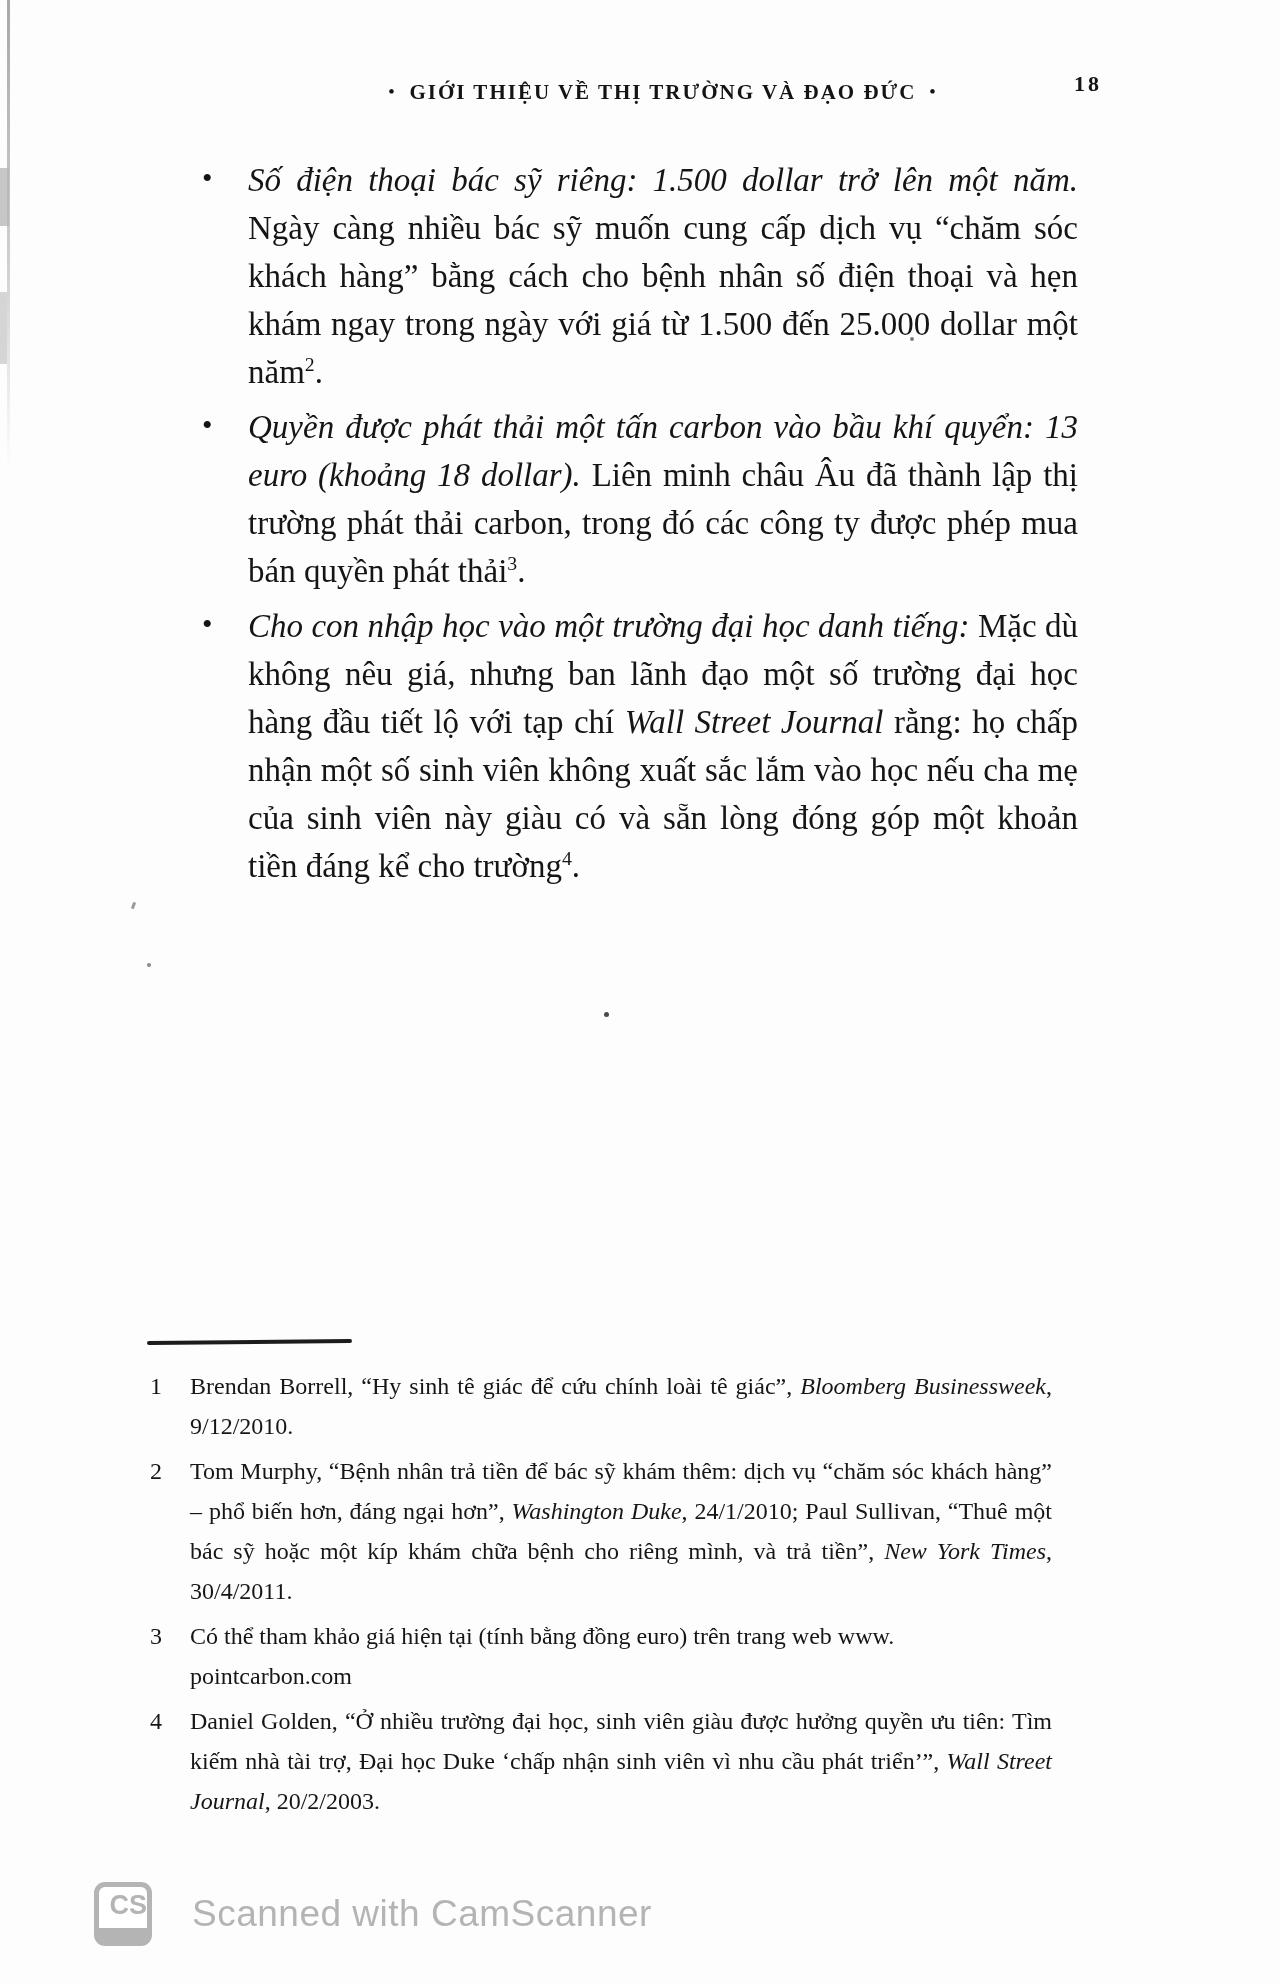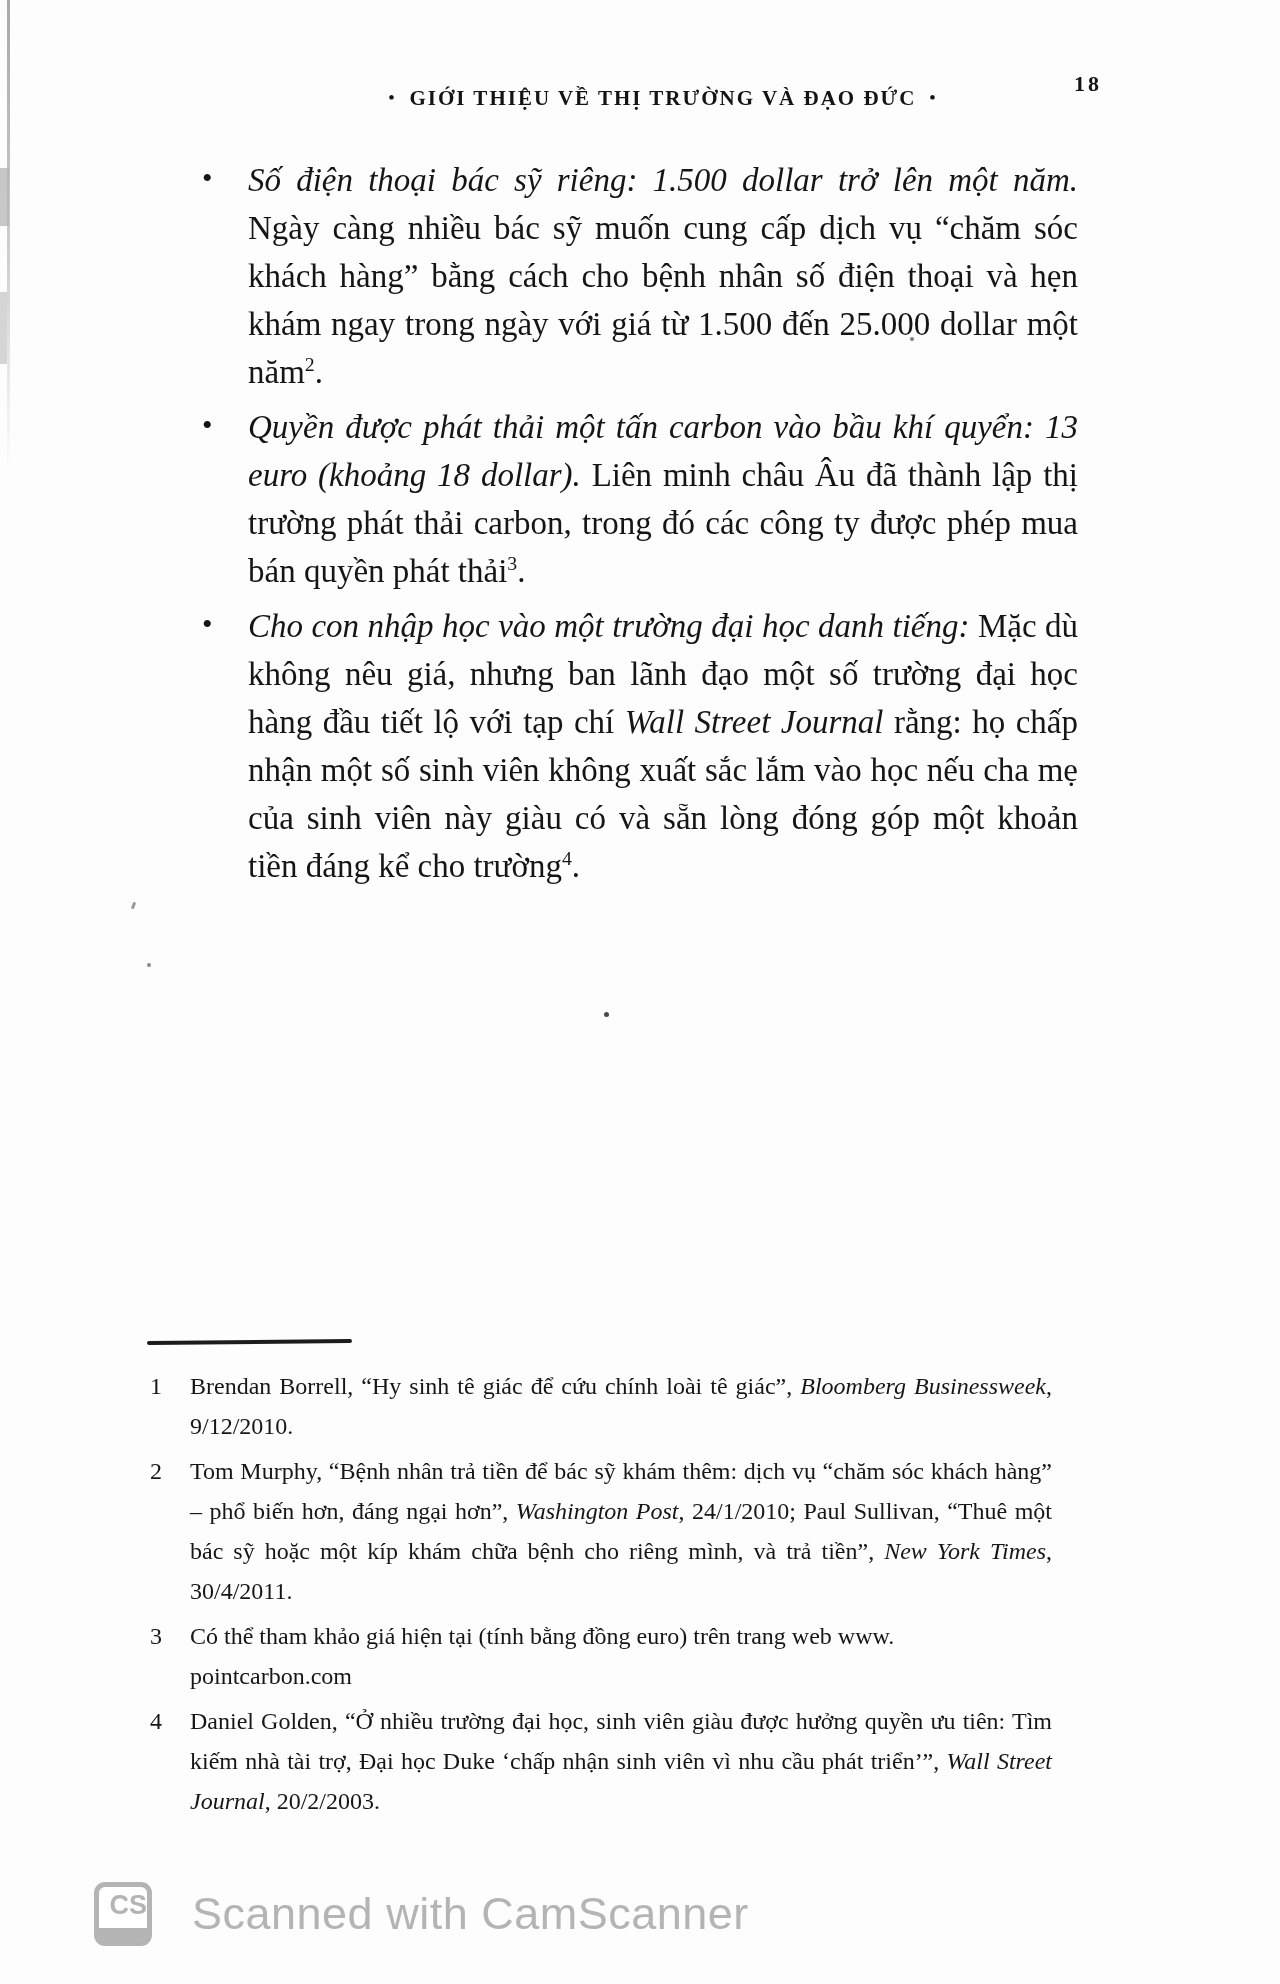--- a/index.html
+++ b/index.html
@@ -21,21 +21,21 @@
   .blob1 { position:absolute; left:0; top:168px; width:9px; height:58px; background:#b4b4b4; opacity:.75; }
   .blob2 { position:absolute; left:0; top:292px; width:7px; height:72px; background:#c3c3c3; opacity:.7; }
   .speck { position:absolute; border-radius:50%; }
   .s1 { left:604px; top:1012px; width:5px; height:5px; background:#4a4a4a; }
   .s2 { left:147px; top:963px; width:4px; height:4px; background:#8a8a8a; }
   .s3 { left:132px; top:902px; width:3px; height:7px; background:#9a9a9a; transform:rotate(22deg); border-radius:1px; }
   .s4 { left:910px; top:337px; width:4px; height:4px; background:#7d7d7d; }
 
   
   .running-head {
-    position:absolute; top:86px; left:248px; width:830px;
+    position:absolute; top:80px; left:248px; width:830px;
     text-align:center; font-weight:700; font-size:21px;
     letter-spacing:2px; white-space:nowrap; color:#141414;
   }
   .orn { margin:0 13px; font-size:17px; vertical-align:2px; }
   .page-number {
     position:absolute; top:71px; left:1074px;
     font-weight:700; font-size:22px; letter-spacing:3px; color:#141414;
   }
 
   
@@ -73,21 +73,21 @@
   }
   .wm-cs {
     font-family:"Liberation Sans","DejaVu Sans",sans-serif;
     font-weight:700; font-size:27px; color:#b4b4b4; margin-top:3px;
   }
   .wm-tab { position:absolute; left:0; right:0; bottom:0; height:13px;
     background:#b4b4b4; border-radius:0 0 5px 5px; }
   .wm-text {
     margin-left:40px;
     font-family:"Liberation Sans","DejaVu Sans",sans-serif;
-    font-size:45px; color:#b4b4b4; letter-spacing:0.5px; white-space:nowrap;text-align:center;
+    font-size:37px; color:#b4b4b4; letter-spacing:0.5px; white-space:nowrap;text-align:center;
   }
 </style>
 </head>
 <body>
 
 <div class="page">
 
   <div class="edge-line"></div>
   <div class="blob1"></div>
   <div class="blob2"></div>
@@ -120,21 +120,21 @@
 
   <div class="fn-rule"></div>
 
   <ol class="fnotes">
     <li>
       <span class="fnum">1</span>
       <span><span>Brendan Borrell, “Hy sinh tê giác để cứu chính loài tê giác”, </span><i>Bloomberg Businessweek</i><span>, 9/12/2010.</span></span>
     </li>
     <li>
       <span class="fnum">2</span>
-      <span><span>Tom Murphy, “Bệnh nhân trả tiền để bác sỹ khám thêm: dịch vụ “chăm sóc khách hàng” – phổ biến hơn, đáng ngại hơn”, </span><i>Washington Post</i><span>, 24/1/2010; Paul Sullivan, “Thuê một bác sỹ hoặc một kíp khám chữa bệnh cho riêng mình, và trả tiền”, </span><i>New York Times</i><span>, 30/4/2011.</span></span>
+      <span><span>Tom Murphy, “Bệnh nhân trả tiền để bác sỹ khám thêm: dịch vụ “chăm sóc khách hàng” – phổ biến hơn, đáng ngại hơn”, </span><i>Washington Duke</i><span>, 24/1/2010; Paul Sullivan, “Thuê một bác sỹ hoặc một kíp khám chữa bệnh cho riêng mình, và trả tiền”, </span><i>New York Times</i><span>, 30/4/2011.</span></span>
     </li>
     <li>
       <span class="fnum">3</span>
       <span><span>Có thể tham khảo giá hiện tại (tính bằng đồng euro) trên trang web www.</span><br><span>pointcarbon.com</span></span>
     </li>
     <li>
       <span class="fnum">4</span>
       <span><span>Daniel Golden, “Ở nhiều trường đại học, sinh viên giàu được hưởng quyền ưu tiên: Tìm kiếm nhà tài trợ, Đại học Duke ‘chấp nhận sinh viên vì nhu cầu phát triển’”, </span><i>Wall Street Journal</i><span>, 20/2/2003.</span></span>
     </li>
   </ol>

